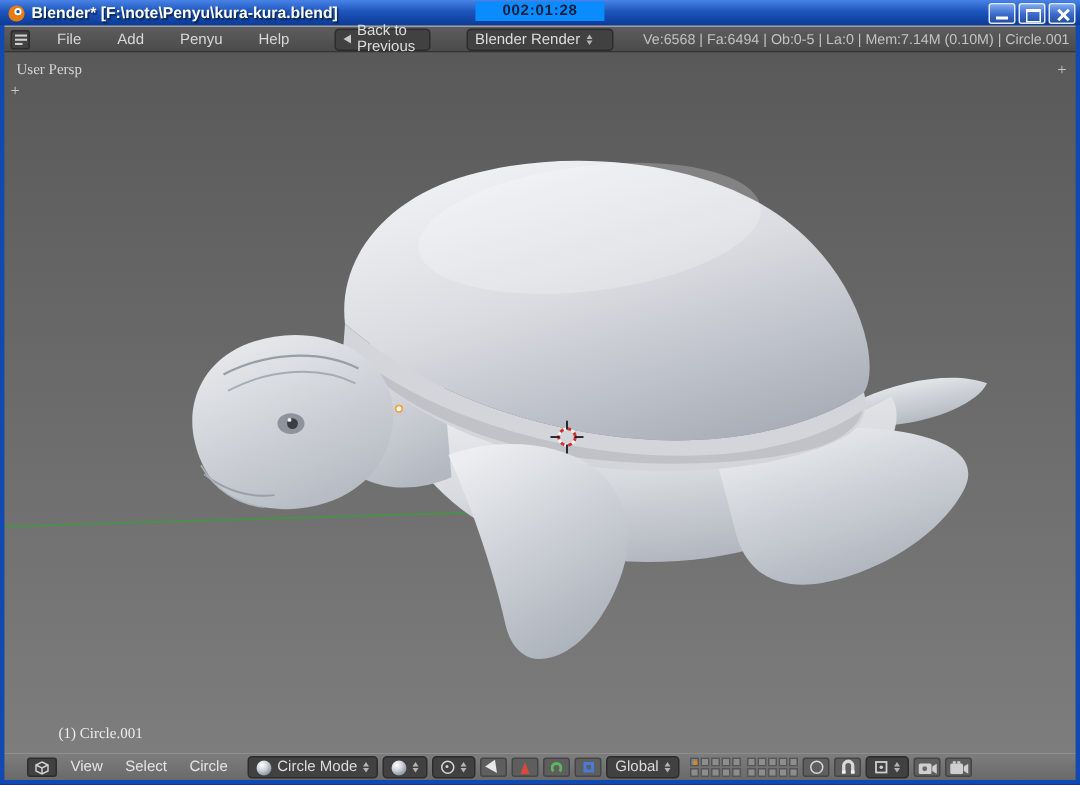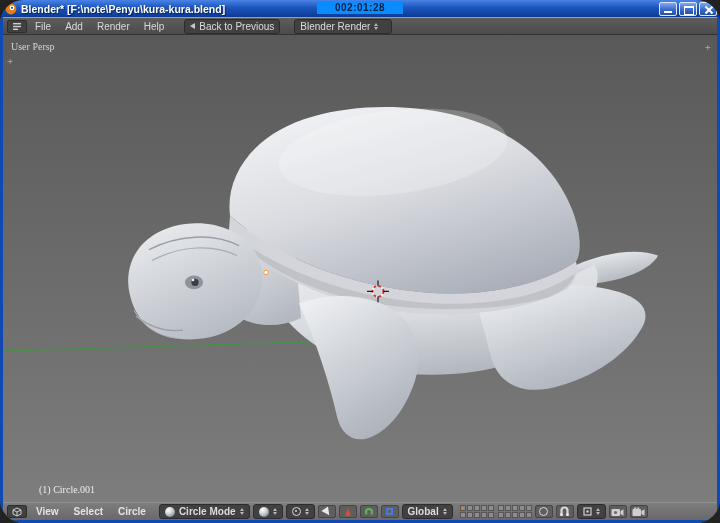--- a/index.html
+++ b/index.html
@@ -1,17 +1,17 @@
 <!DOCTYPE html>
 <html><head>
 <meta charset="utf-8">
 <style>
   html,body{margin:0;padding:0;background:#222;}
   .window{position:relative;width:720px;height:523px;font-family:"Liberation Sans",sans-serif;
-          background:#1048b4;overflow:hidden;user-select:none;border-radius:24px;}
+          background:#1048b4;overflow:hidden;user-select:none;}
   
   .titlebar{height:17px;background:linear-gradient(180deg,#4a83e8 0%,#1d55bb 45%,#0c3a96 100%);
             display:flex;align-items:center;padding:0 3px;position:relative;}
   .title-left{display:flex;align-items:center;min-width:0;}
   .app-icon{width:12px;height:12px;margin-left:2px;flex:0 0 auto;}
   .apptitle{color:#fff;font-size:10.5px;font-weight:bold;margin-left:4px;white-space:nowrap;
             text-shadow:1px 1px 1px rgba(0,0,0,.55);}
   .timer{position:absolute;left:50%;top:1px;transform:translateX(-50%);background:#0a8cff;
          color:#001f44;font-size:10px;font-weight:bold;padding:1px 18px;letter-spacing:.5px;}
   .winbtns{margin-left:auto;display:flex;gap:2px;}
@@ -22,21 +22,21 @@
   .winbtn.close::before,.winbtn.close::after{content:"";position:absolute;left:8px;top:2px;width:2px;height:10px;background:#fff;}
   .winbtn.close::before{transform:rotate(45deg);}
   .winbtn.close::after{transform:rotate(-45deg);}
   
   .frame{position:absolute;top:17px;left:0;right:0;bottom:0;border-left:3px solid #1048b4;
          border-right:3px solid #1048b4;border-bottom:3px solid #1048b4;display:flex;
          flex-direction:column;background:#4f4f4f;}
   
   .menubar{height:18px;box-sizing:border-box;background:linear-gradient(180deg,#5d5d5d,#4b4b4b);
            border-top:1px solid #9aa0a6;border-bottom:1px solid #343434;display:flex;
-           align-items:center;gap:2px;padding:0 4px;color:#d8d8d8;font-size:10px;}
+           align-items:center;gap:12px;padding:0 4px;color:#d8d8d8;font-size:10px;}
   .editorbtn{width:20px;height:13px;background:#414141;border:1px solid #2d2d2d;border-radius:2px;
              display:flex;align-items:center;justify-content:center;gap:2px;padding:0;cursor:pointer;}
   .menuitem{padding:1px 6px;cursor:default;}
   .btn,.dd{background:#414141;border:1px solid #2c2c2c;border-radius:3px;height:13px;
            display:flex;align-items:center;gap:4px;padding:0 5px;color:#dcdcdc;font-size:10px;cursor:pointer;}
   .btn .backarrow{width:0;height:0;border-top:3px solid transparent;border-bottom:3px solid transparent;border-right:5px solid #c9c9c9;}
   .updown{display:flex;flex-direction:column;gap:1px;}
   .updown i{display:block;width:0;height:0;border-left:2.5px solid transparent;border-right:2.5px solid transparent;}
   .updown .u{border-bottom:3px solid #b5b5b5;}
   .updown .d{border-top:3px solid #b5b5b5;}
@@ -44,22 +44,22 @@
   
   .viewport{flex:1;position:relative;background:linear-gradient(180deg,#595959 0%,#6d6d6d 55%,#7d7d7d 100%);overflow:hidden;font-family:Liberation Serif, serif;}
   .scene{position:absolute;inset:0;width:100%;height:100%;}
   .viewlabel{position:absolute;top:6px;left:8px;color:#d4d4d4;font-size:10px;}
   .plusw{position:absolute;color:#c6c6c6;font-size:11px;line-height:11px;cursor:pointer;}
   .plusw.left{top:21px;left:4px;}
   .plusw.right{top:7px;right:6px;}
   .objlabel{position:absolute;bottom:7px;left:36px;color:#ececec;font-size:10px;}
   
   .footer{height:18px;box-sizing:border-box;background:linear-gradient(180deg,#7d7d7d,#696969);
-          border-top:1px solid #8f8f8f;display:flex;align-items:center;gap:3px;padding:0 4px;
-          font-size:10px;color:#e4e4e4;font-weight:bold;}
+          border-top:1px solid #8f8f8f;display:flex;align-items:center;gap:3px;padding:0 15px;
+          font-size:10px;color:#e4e4e4;}
   .iconbtn{width:18px;height:13px;background:#5e5e5e;border:1px solid #454545;border-radius:2px;
            display:flex;align-items:center;justify-content:center;padding:0;cursor:pointer;}
   .sphere{width:10px;height:10px;border-radius:50%;
           background:radial-gradient(circle at 35% 30%,#ffffff 0%,#cdd2d8 40%,#8e949c 75%,#686e76 100%);}
   .pivot{width:9px;height:9px;border:1.5px solid #d6d6d6;border-radius:50%;position:relative;box-sizing:border-box;}
   .pivot::after{content:"";position:absolute;left:2px;top:2px;width:2px;height:2px;background:#d6d6d6;border-radius:50%;}
   .tri-red{width:0;height:0;border-left:3.5px solid transparent;border-right:3.5px solid transparent;border-bottom:8px solid #d84a3a;}
   .rot-green{width:8px;height:8px;border:2px solid #5db85d;border-radius:50%;border-bottom-color:transparent;box-sizing:border-box;}
   .sq-blue{width:7px;height:7px;border:2px solid #4a7ad8;box-sizing:border-box;}
   .pointer-white{width:0;height:0;border-left:4px solid transparent;border-right:4px solid transparent;border-top:8px solid #e8e8e8;transform:rotate(-35deg);}
@@ -97,33 +97,34 @@
     <div class="menubar">
       <button class="editorbtn">
         <svg width="10" height="9" viewBox="0 0 10 9">
           <rect x="1" y="1" width="8" height="1.4" fill="#cfcfcf"></rect>
             <rect x="1" y="3.8" width="8" height="1.4" fill="#cfcfcf"></rect>
             <rect x="1" y="6.6" width="5" height="1.4" fill="#cfcfcf"></rect>
         </svg>
       </button>
       <span class="menuitem">File</span>
       <span class="menuitem">Add</span>
-      <span class="menuitem">Render</span>
+      <span class="menuitem">Penyu</span>
       <span class="menuitem">Help</span>
       <div class="btn" style="margin-left:12px;">
         <span class="backarrow"></span>
         <span>Back to Previous</span>
       </div>
       <div class="dd" style="margin-left:12px;min-width:86px;justify-content:flex-start;">
         <span>Blender Render</span>
         <span class="updown">
             <i class="u"></i>
             <i class="d"></i>
           </span>
       </div>
+      <span class="stats">Ve:6568 | Fa:6494 | Ob:0-5 | La:0 | Mem:7.14M (0.10M) | Circle.001</span>
     </div>
 
     <div class="viewport">
       <svg class="scene" viewBox="0 0 714 470" preserveAspectRatio="none">
         <defs>
           <linearGradient id="gShell" x1="0.2" y1="0" x2="0.75" y2="1">
             <stop offset="0" stop-color="#f1f2f5"></stop>
               <stop offset="0.45" stop-color="#dadce1"></stop>
               <stop offset="1" stop-color="#a9aeb8"></stop>
           </linearGradient>

